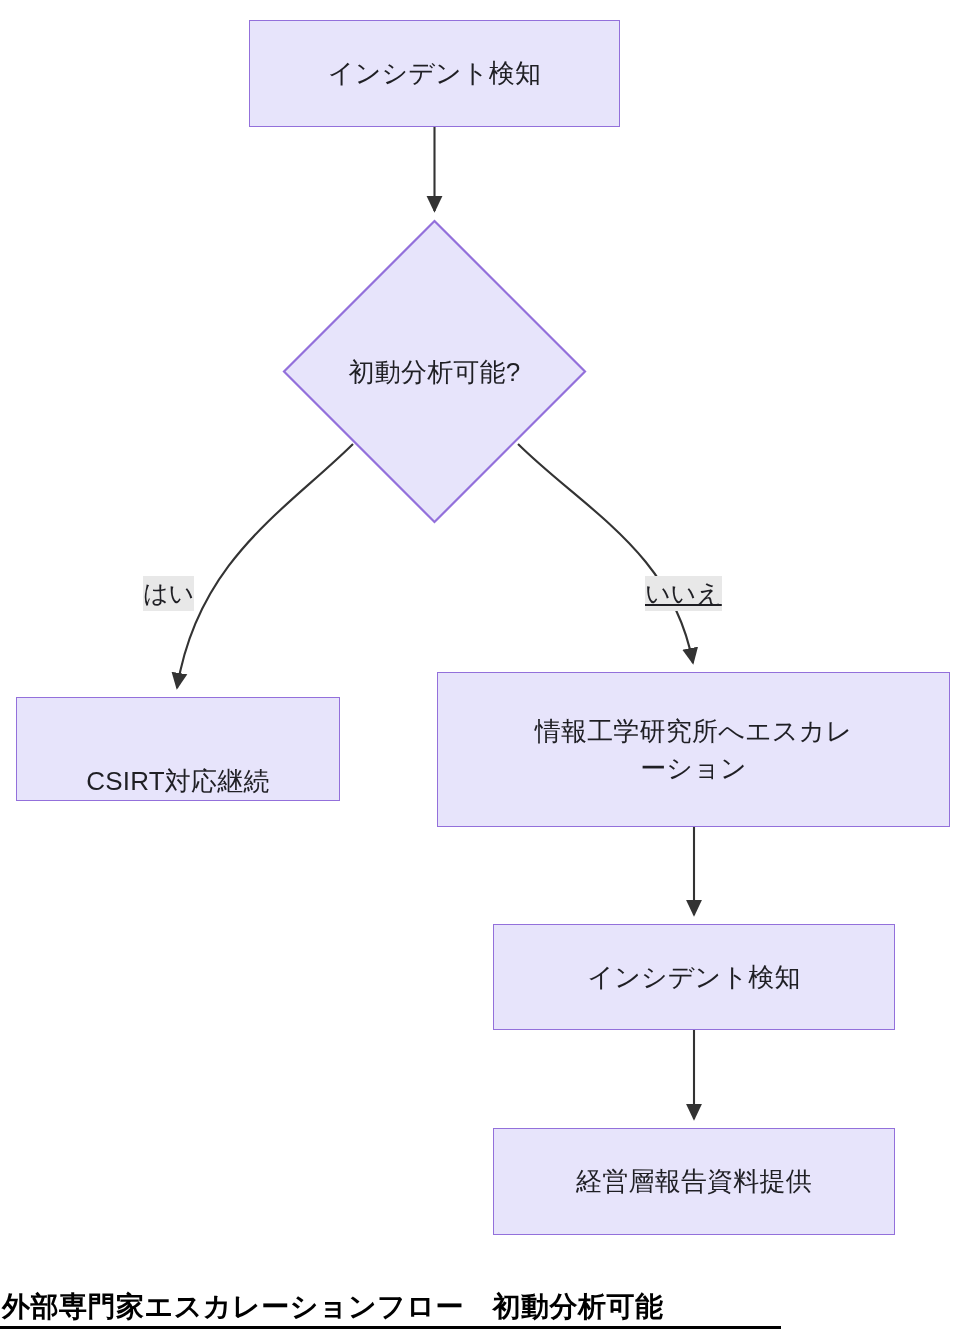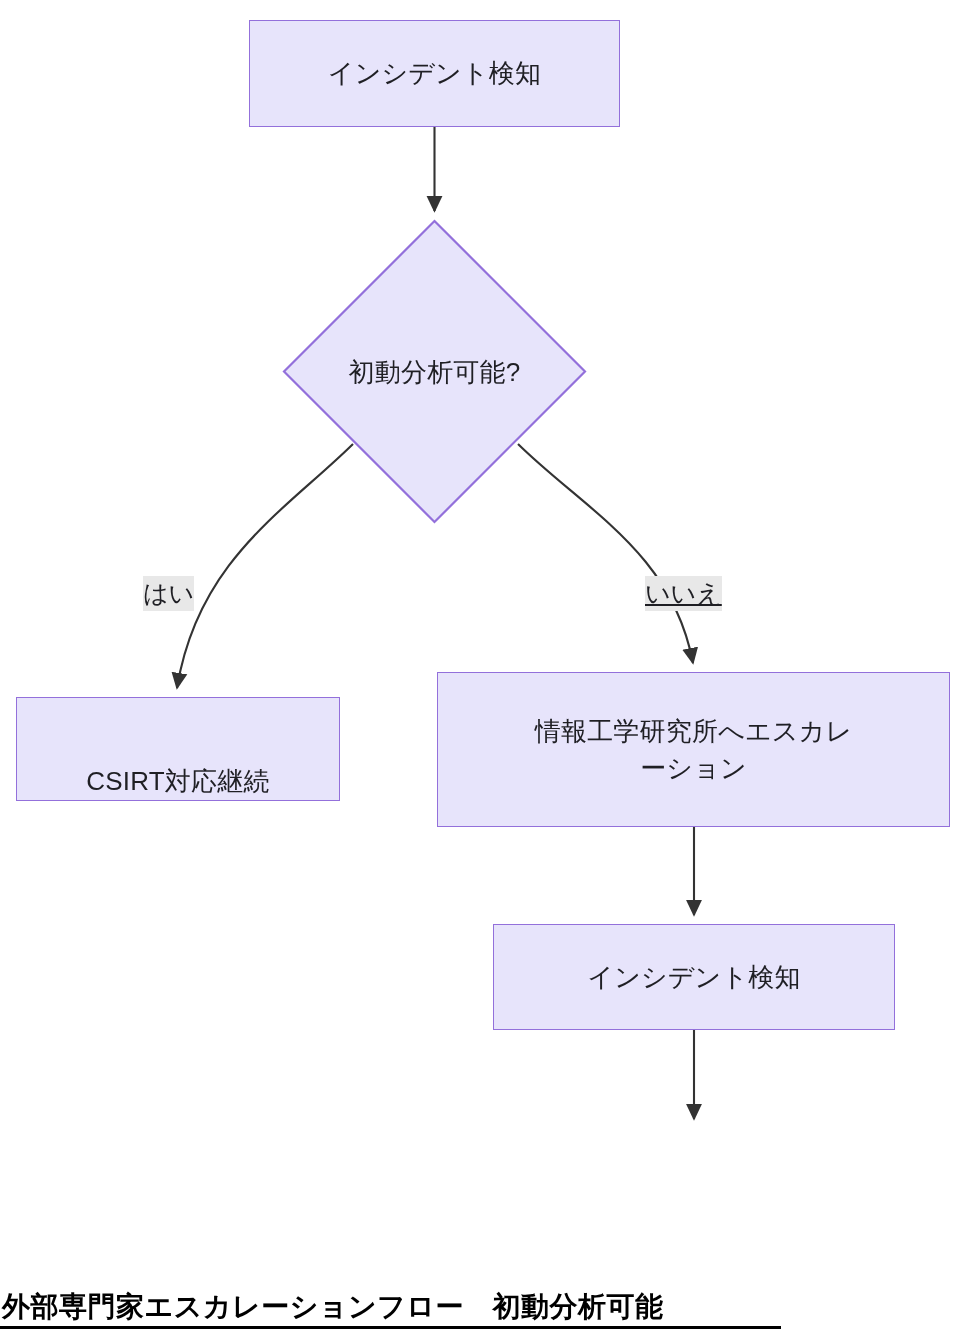--- a/index.html
+++ b/index.html
@@ -135,17 +135,20 @@
 
   <div class="node" style="left:437px; top:672px; width:513px; height:155px;">
     <span class="node-label">情報工学研究所へエスカレ
 ーション</span>
   </div>
 
   <div class="node" style="left:493px; top:924px; width:402px; height:106px;">
     <span class="node-label">インシデント検知</span>
   </div>
 
+  <div class="node" style="left:493px; top:1128px; width:402px; height:107px;">
+    <span class="node-label">経営層報告資料提供</span>
+  </div>
 
   <div class="caption" style="top:1288px;">外部専門家エスカレーションフロー　初動分析可能</div>
   <div class="caption-rule" style="top:1326px; width:781px;"></div>
 
 </div>
 
 </body></html>

